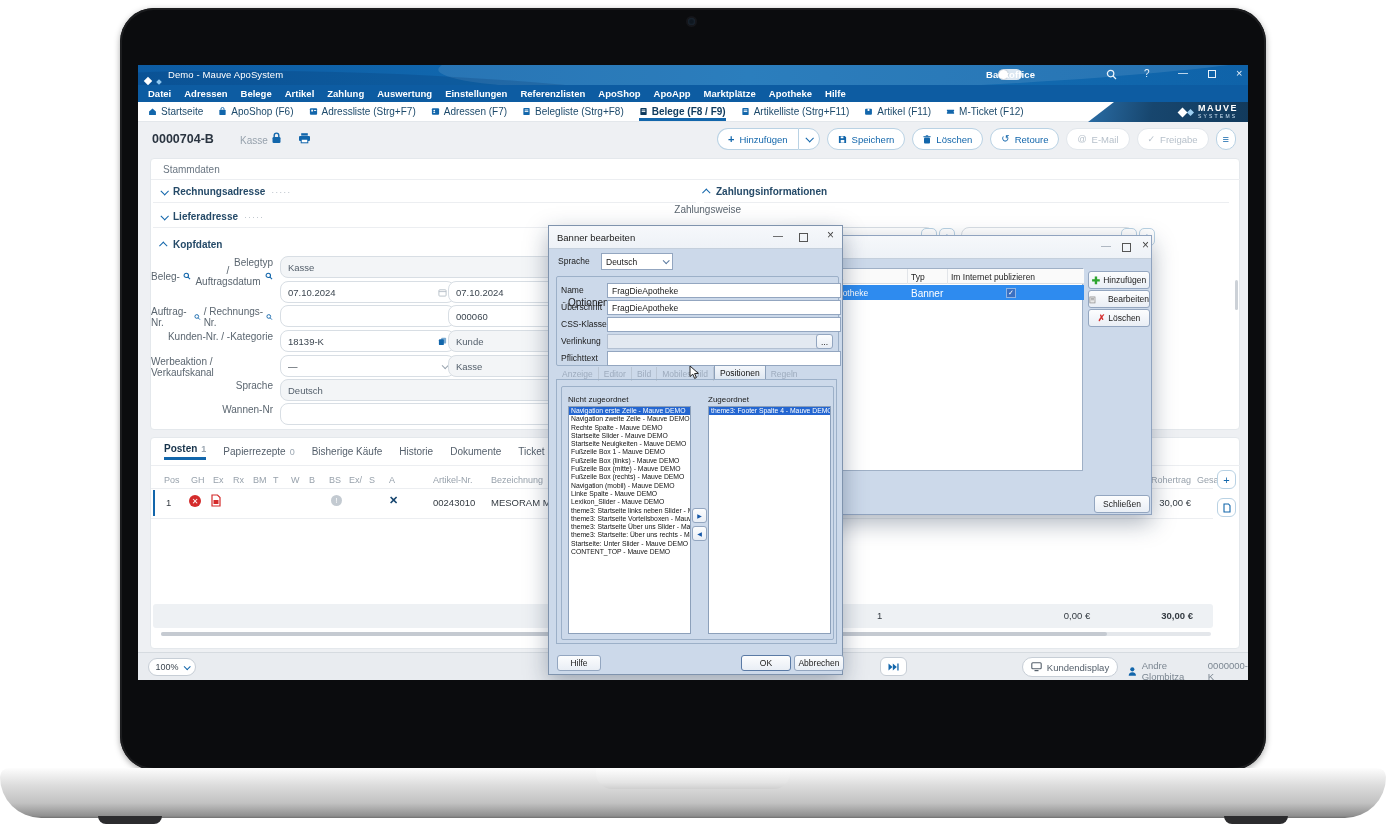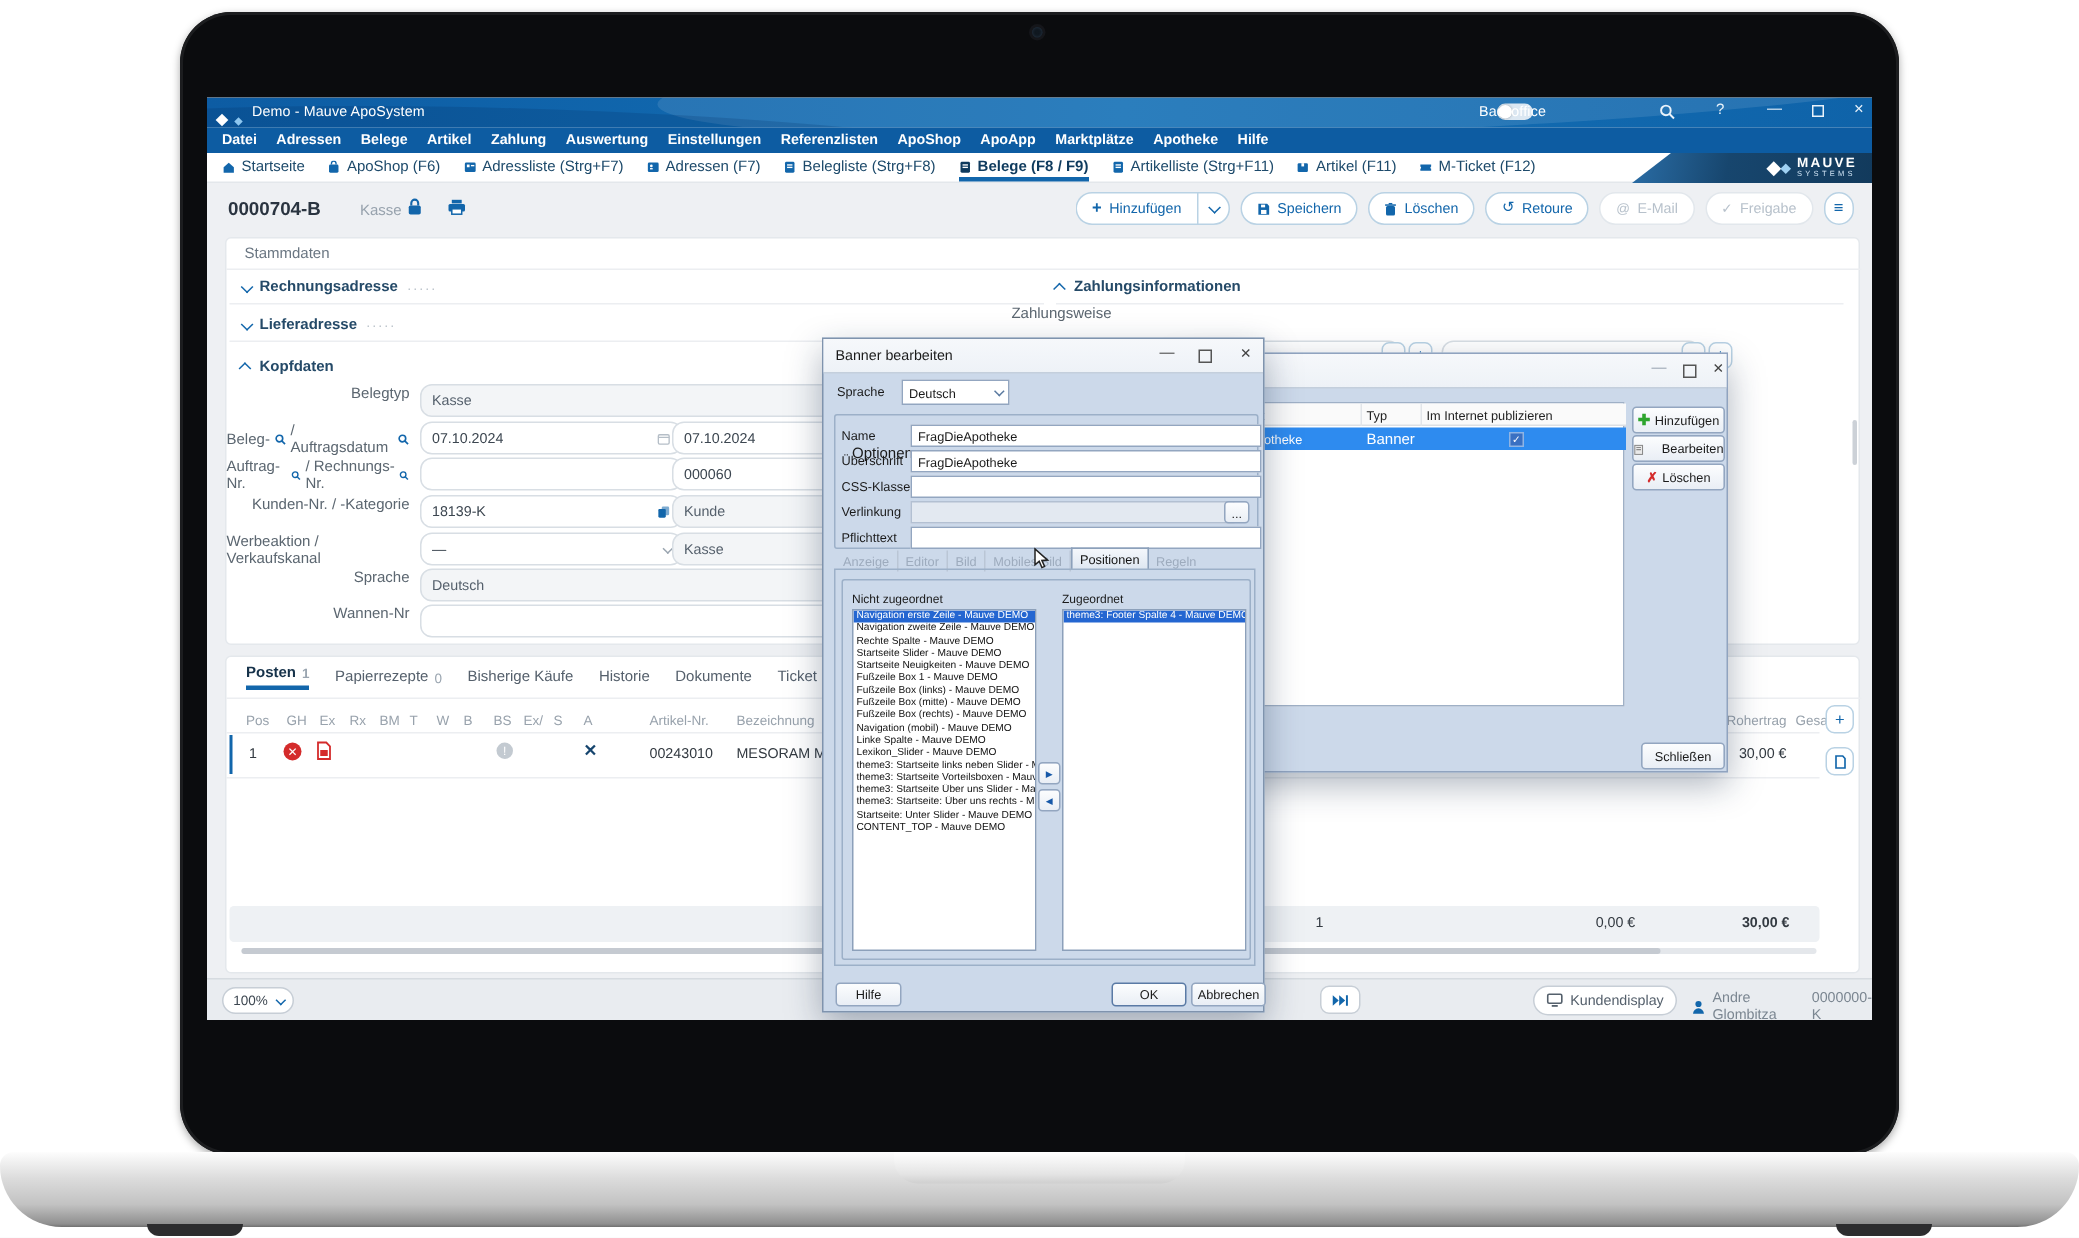--- a/index.html
+++ b/index.html
@@ -98,21 +98,21 @@
     <div class="sw1"></div>
     <div class="sw2"></div>
     <span class="abs" style="left:7px;top:5px;">
       <span class="dia" style="width:6px;height:6px;background:#fff;"></span>
       <span class="dia" style="width:4px;height:4px;background:#8ec7f0;margin-left:2px;"></span>
     </span>
     <span class="abs ttl" style="left:30px;top:4px;">Demo - Mauve ApoSystem</span>
     <span class="abs" style="left:860px;top:4px;width:24px;height:11px;border-radius:6px;background:#dbe7f2;">
       <span class="abs" style="left:1px;top:1px;width:9px;height:9px;border-radius:50%;background:#fff;box-shadow:0 0 2px rgba(0,0,0,.3);"></span>
     </span>
-    <span class="abs ttl" style="left:848px;top:4px;font-weight:400;">Backoffice</span>
+    <span class="abs ttl" style="left:848px;top:4px;font-weight:700;">Backoffice</span>
     <span class="abs" style="left:968px;top:4px;">
       <svg width="11" height="11" viewBox="0 0 11 11">
           <circle cx="4.6" cy="4.6" r="3.2" fill="none" stroke="#eaf3fb" stroke-width="1.3"></circle>
           <line x1="7" y1="7" x2="10" y2="10" stroke="#eaf3fb" stroke-width="1.3"></line>
         </svg>
     </span>
     <span class="abs winglyph" style="left:1006px;top:4px;">?</span>
     <span class="abs winglyph" style="left:1040px;top:3px;">—</span>
     <span class="abs" style="left:1070px;top:5px;width:8px;height:8px;border:1.2px solid #eaf3fb;"></span>
     <span class="abs winglyph" style="left:1098px;top:3px;font-size:11px;">×</span>
@@ -310,21 +310,21 @@
     <div class="sechdr" style="left:10px;top:80px;">
       <span class="chv chvU"></span>
       <span>Kopfdaten</span>
     </div>
 
     <span class="lbl" style="left:0;top:98px;width:122px;">Belegtyp</span>
     <div class="fld ro" style="left:129px;top:97px;width:328px;">
         <span>Kasse</span>
       </div>
 
-    <span class="lbl" style="left:0;top:123px;width:122px;">
+    <span class="lbl" style="left:0;top:106px;width:122px;text-align:center;">
       <span>Beleg-</span>
       <svg width="8" height="8" viewBox="0 0 10 10">
           <circle cx="4.2" cy="4.2" r="2.8" fill="none" stroke="#1266ab" stroke-width="1.4"></circle>
           <line x1="6.4" y1="6.4" x2="9" y2="9" stroke="#1266ab" stroke-width="1.4"></line>
         </svg>
       <span>/ Auftragsdatum</span>
       <svg width="8" height="8" viewBox="0 0 10 10">
           <circle cx="4.2" cy="4.2" r="2.8" fill="none" stroke="#1266ab" stroke-width="1.4"></circle>
           <line x1="6.4" y1="6.4" x2="9" y2="9" stroke="#1266ab" stroke-width="1.4"></line>
         </svg>

